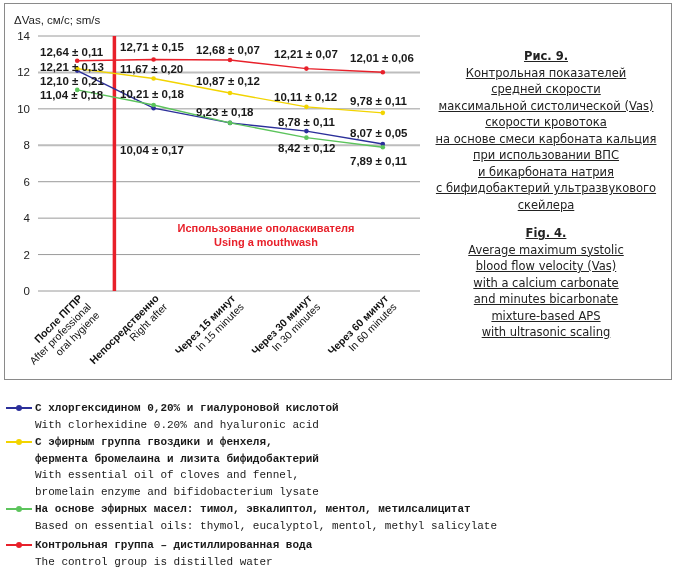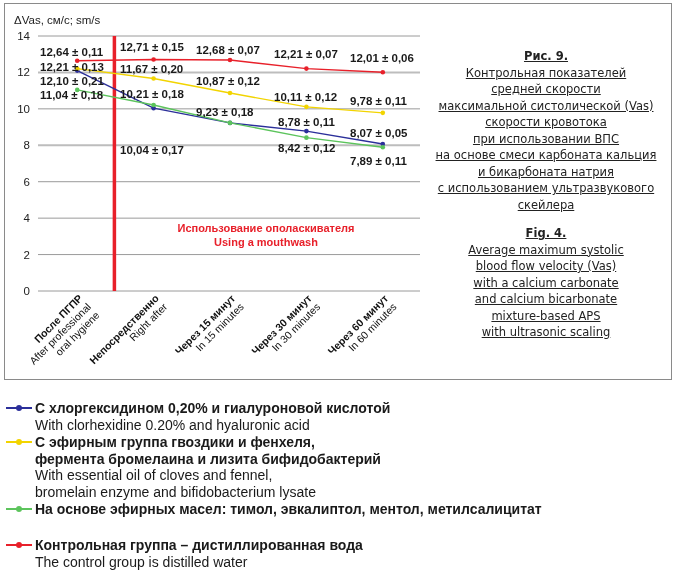--- a/index.html
+++ b/index.html
@@ -8,21 +8,21 @@
   #frame { position: absolute; left: 4px; top: 3px; width: 668px; height: 377px;
            border: 1.5px solid #8a8a8a; box-sizing: border-box; }
   #chart-svg { position: absolute; left: 0; top: 0; }
   .caption { position: absolute; left: 425px; width: 242px; text-align: center;
              font-family: "DejaVu Sans", sans-serif; font-size: 11.5px; line-height: 16.5px; color: #222; }
   .caption .bold { font-weight: bold; }
   #legend { position: absolute; left: 0; top: 400px; width: 679px; }
   .legend-item { position: absolute; left: 0; width: 679px; }
   .legend-swatch { position: absolute; left: 6px; top: 7px; width: 26px; height: 2px; }
   .legend-swatch .dot { position: absolute; left: 10px; top: -2px; width: 6px; height: 6px; border-radius: 50%; }
-  .legend-text { position: absolute; left: 35px; font-size: 14px; line-height: 16.5px; }
+  .legend-text { position: absolute; left: 35px; font-size: 11px; line-height: 16.5px; font-family: Liberation Mono, monospace; }
   .legend-text .ru { font-weight: bold; display: block; }
   .legend-text .en { display: block; }
 </style>
 </head>
 <body>
 
 <div id="frame"></div>
 
 <svg id="chart-svg" width="679" height="400" xmlns="http://www.w3.org/2000/svg">
   <g id="grid-layer">
@@ -122,30 +122,30 @@
     <text x="266" y="246" text-anchor="middle" font-size="11" font-weight="bold" fill="#e8202a" font-family="Liberation Sans, sans-serif">Using a mouthwash</text>
   </g>
 </svg>
 
 <div class="caption" id="caption" style="top:48px;text-decoration:underline;">
     <div class="bold">Рис. 9.</div>
     <div>Контрольная показателей</div>
     <div>средней скорости</div>
     <div>максимальной систолической (Vas)</div>
     <div>скорости кровотока</div>
+    <div>на основе смеси карбоната кальция</div>
     <div>при использовании ВПС</div>
-    <div>на основе смеси карбоната кальция</div>
     <div>и бикарбоната натрия</div>
-    <div>с использованием ультразвукового</div>
+    <div>с бифидобактерий ультразвукового</div>
     <div>скейлера</div>
     <div class="bold" style="margin-top: 12px;">Fig. 4.</div>
     <div>Average maximum systolic</div>
     <div>blood flow velocity (Vas)</div>
     <div>with a calcium carbonate</div>
-    <div>and calcium bicarbonate</div>
+    <div>and minutes bicarbonate</div>
     <div>mixture-based APS</div>
     <div>with ultrasonic scaling</div>
   </div>
 
 <div id="legend">
     <div class="legend-item" style="top: 0px;">
       <div class="legend-swatch" style="background: rgb(43, 47, 154);">
         <div class="dot" style="background: rgb(43, 47, 154);"></div>
       </div>
       <div class="legend-text">
@@ -163,20 +163,21 @@
         <span class="en">With essential oil of cloves and fennel,</span>
         <span class="en">bromelain enzyme and bifidobacterium lysate</span>
       </div>
     </div>
     <div class="legend-item" style="top: 101px;">
       <div class="legend-swatch" style="background: rgb(92, 196, 92);">
         <div class="dot" style="background: rgb(92, 196, 92);"></div>
       </div>
       <div class="legend-text">
         <span class="ru">На основе эфирных масел: тимол, эвкалиптол, ментол, метилсалицитат</span>
+        <span class="en">Based on essential oils: thymol, eucalyptol, mentol, methyl salicylate</span>
       </div>
     </div>
     <div class="legend-item" style="top: 137px;">
       <div class="legend-swatch" style="background: rgb(232, 32, 42);">
         <div class="dot" style="background: rgb(232, 32, 42);"></div>
       </div>
       <div class="legend-text">
         <span class="ru">Контрольная группа – дистиллированная вода</span>
         <span class="en">The control group is distilled water</span>
       </div>

